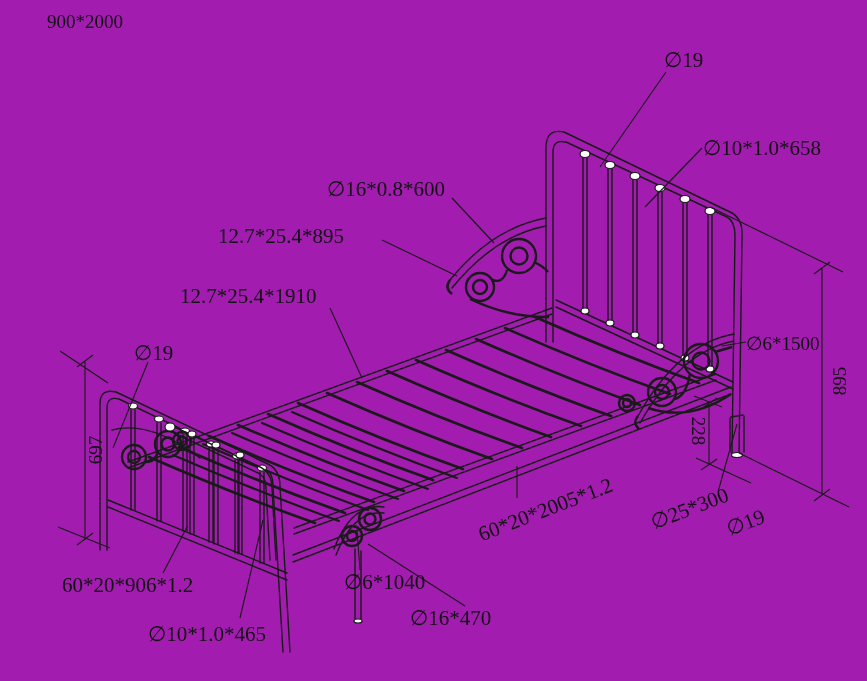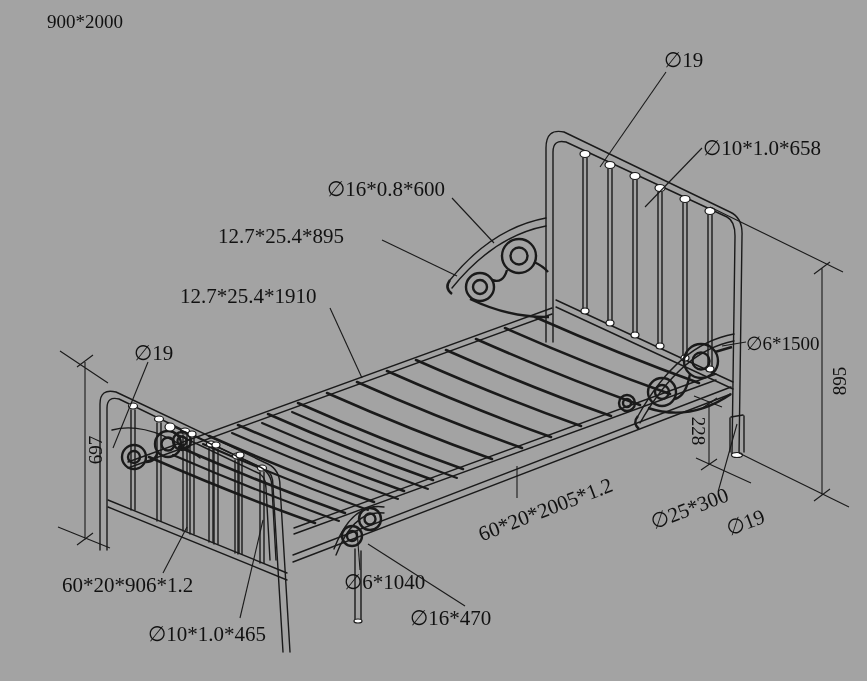--- a/index.html
+++ b/index.html
@@ -1,16 +1,16 @@
 <!DOCTYPE html>
 <html><head>
 <meta charset="utf-8">
 <style>
   html,body{margin:0;padding:0;background:#ffffff;}
-  .stage{width:867px;height:681px;position:relative;background:#a3a3a3;overflow:hidden;}
+  .stage{width:867px;height:681px;position:relative;background:#a21caf;overflow:hidden;}
   svg{display:block;}
   .tube{fill:none;stroke:#1a1a1a;stroke-width:1.4;stroke-linecap:round;stroke-linejoin:round;}
   .slat{fill:none;stroke:#1a1a1a;stroke-width:2.6;stroke-linecap:round;}
   .slat2{fill:none;stroke:#1a1a1a;stroke-width:2.1;stroke-linecap:round;}
   .curl{fill:none;stroke:#1a1a1a;stroke-width:2.4;}
   .collar{fill:#ffffff;stroke:#1a1a1a;stroke-width:1.2;}
   .dim{fill:none;stroke:#1a1a1a;stroke-width:1.1;}
   text{font-family:"Liberation Serif","DejaVu Serif",serif;fill:#111111;}
   .lbl{font-size:21px;}
   .lbl-sm{font-size:19px;}

